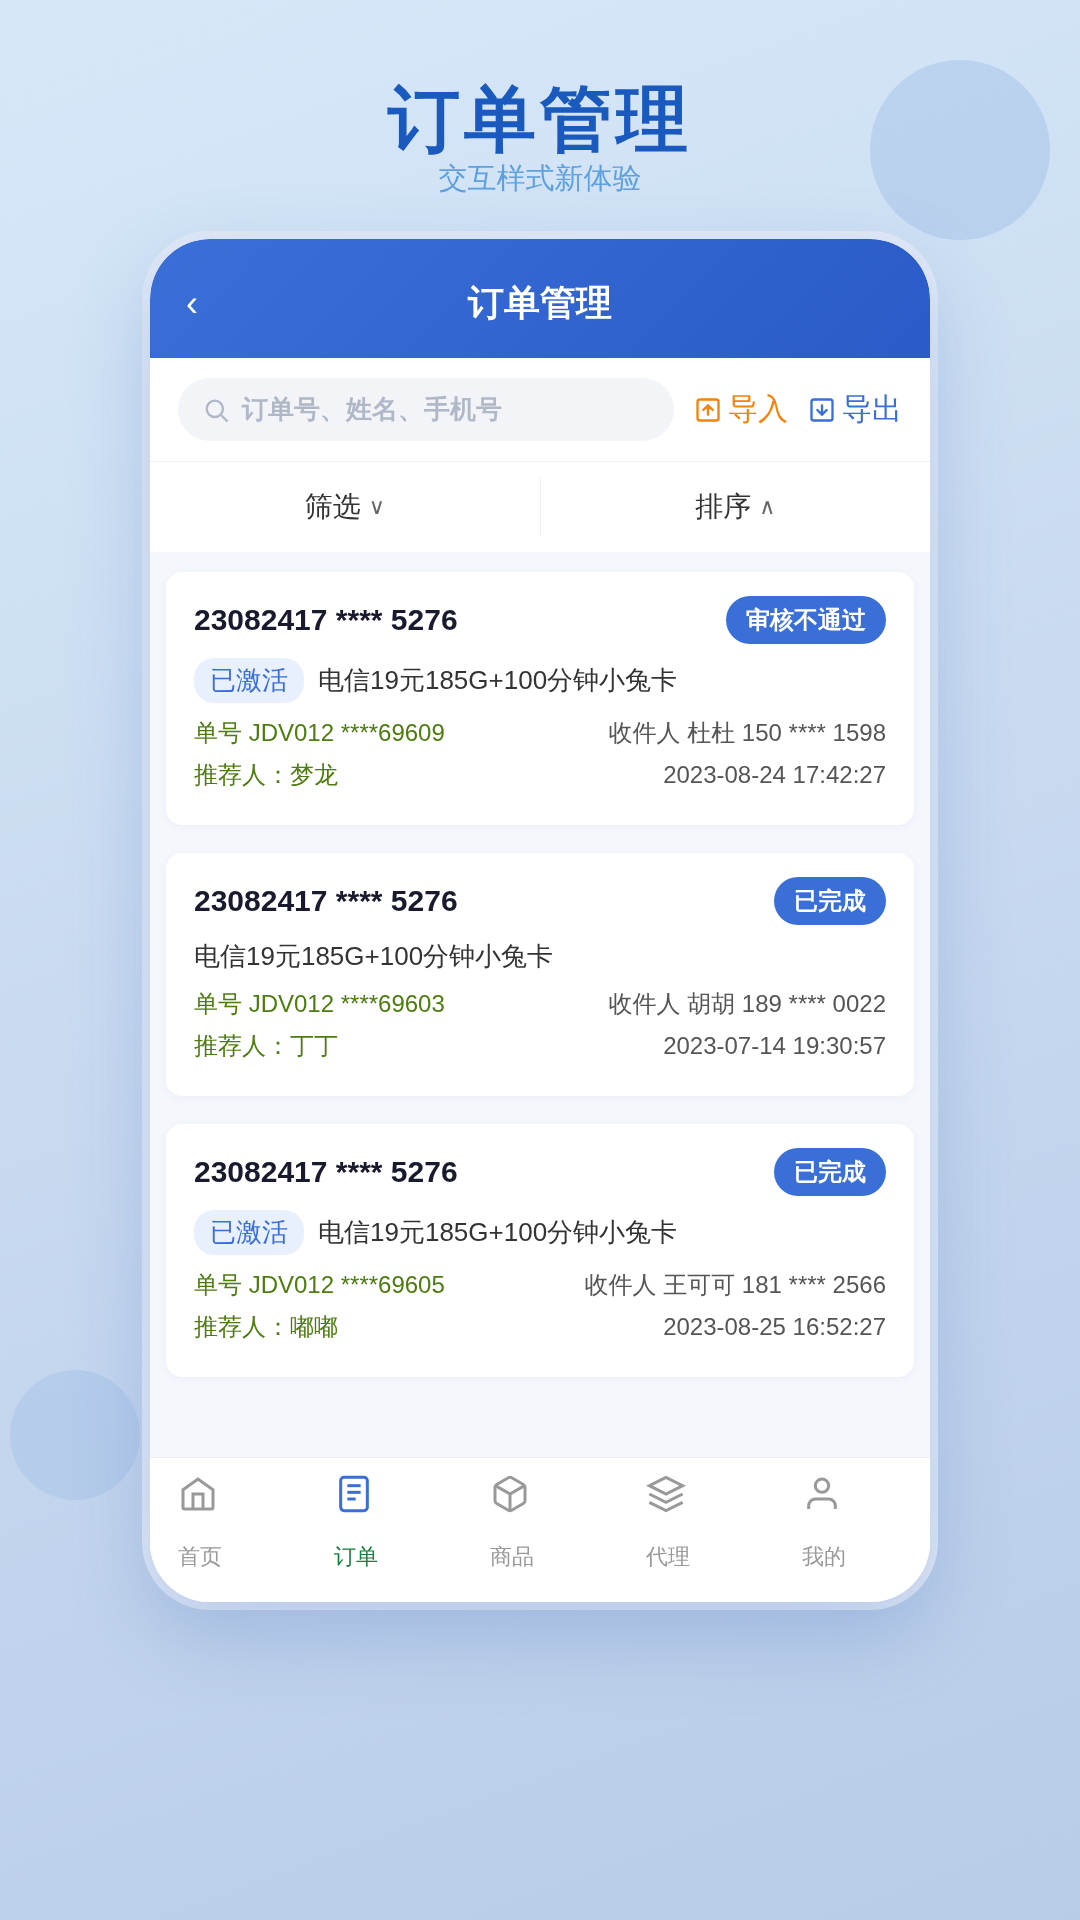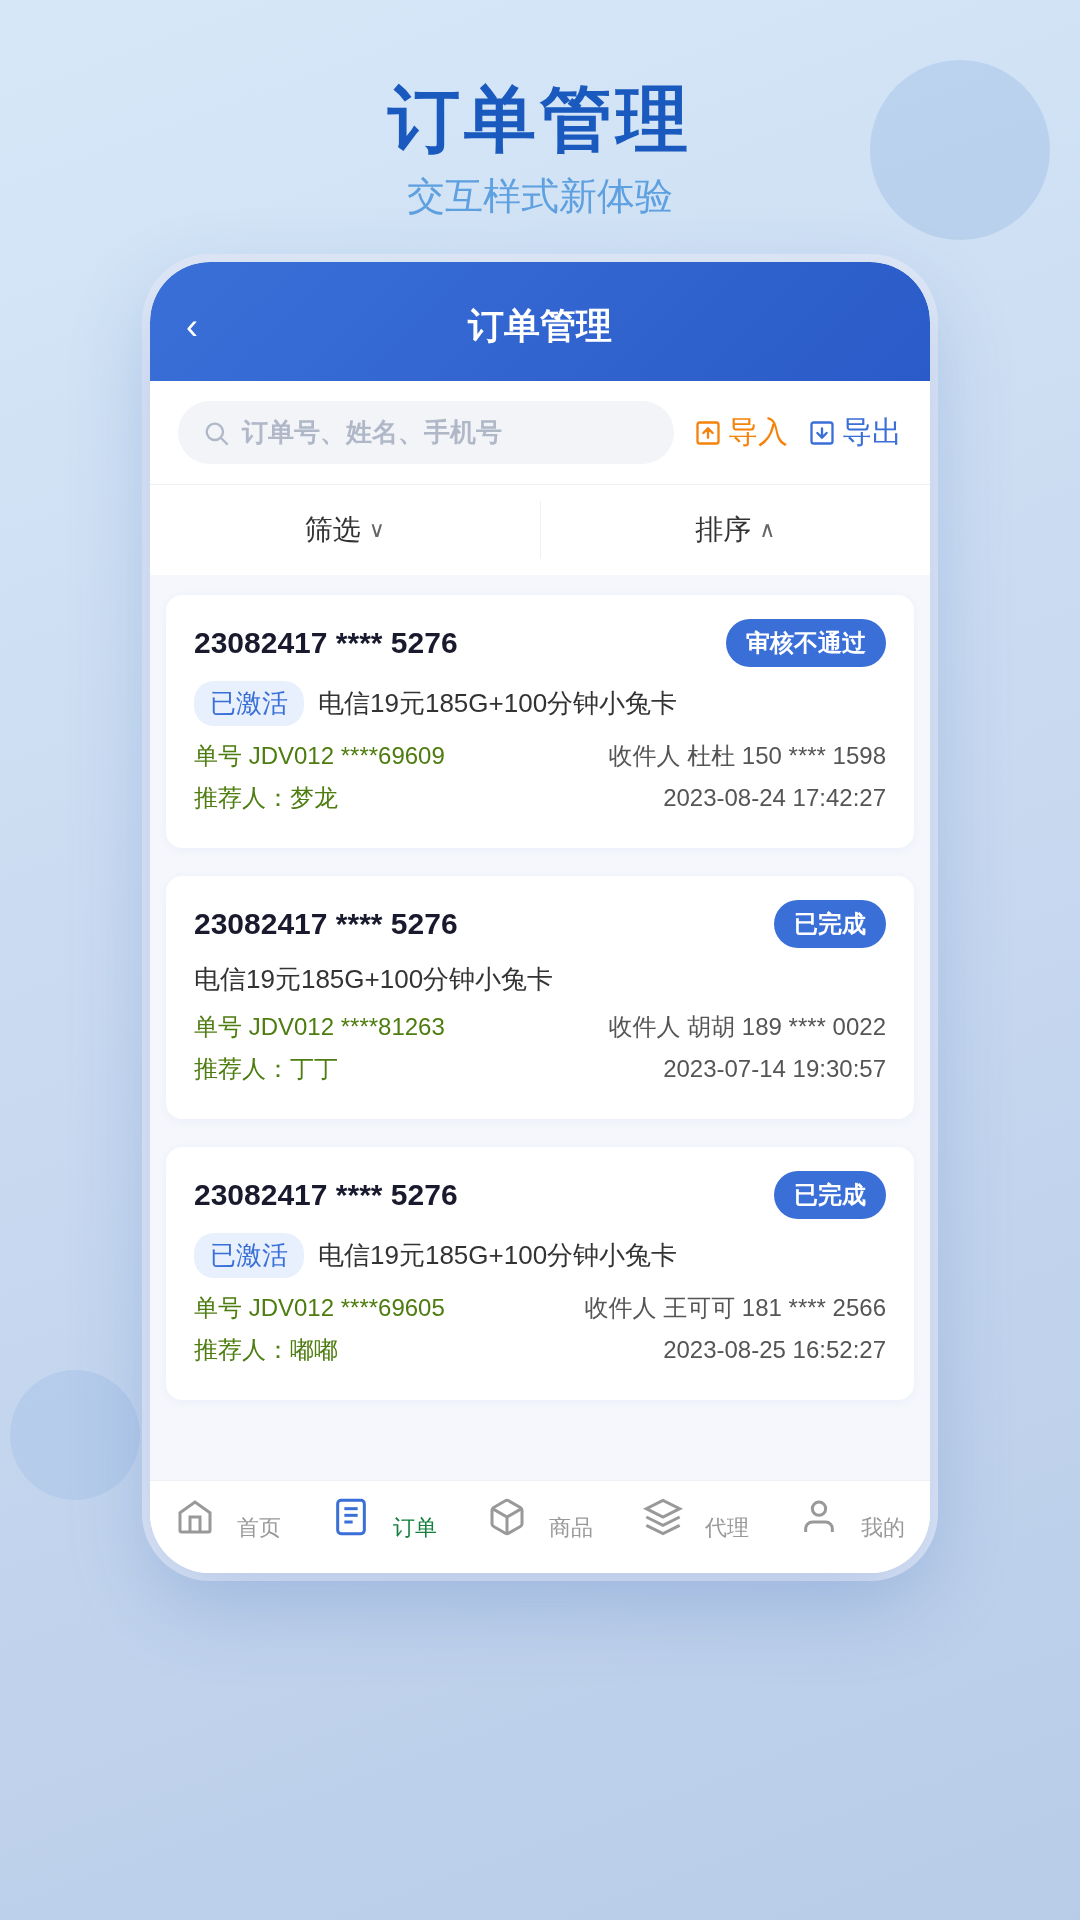--- a/index.html
+++ b/index.html
@@ -44,23 +44,23 @@
       z-index: 1;
     }
     .page-title {
       font-size: 72px;
       font-weight: 800;
       color: #1a5abf;
       letter-spacing: 4px;
       line-height: 1.1;
     }
     .page-subtitle {
-      font-size: 38px;
+      font-size: 29px;
       color: #5fa0e0;
-      margin-top: 12px;
+      margin-top: 0;
       font-weight: 400;
     }
 
     
     .phone-mockup {
       width: 780px;
       background: #f0f4fb;
       border-radius: 60px;
       box-shadow: 0 30px 80px rgba(50, 100, 180, 0.25), 0 0 0 8px #e2eaf8;
       overflow: hidden;
@@ -237,22 +237,22 @@
     .bottom-nav {
       background: white;
       display: flex;
       align-items: center;
       justify-content: space-around;
       padding: 16px 0 30px 0;
       border-top: 1px solid #eef0f5;
     }
     .nav-item {
       display: flex;
-      flex-direction: row;
-      align-items: flex-end;
+      flex-direction: column;
+      align-items: flex-start;
       gap: 22px;
       cursor: pointer;
       min-width: 100px;
     }
     .nav-icon {
       font-size: 40px;
       line-height: 1;
     }
     .nav-label {
       font-size: 22px;
@@ -343,21 +343,21 @@
 
       <div class="order-card">
         <div class="order-top-row">
           <span class="order-id">23082417 **** 5276</span>
           <span class="status-badge status-done">已完成</span>
         </div>
         <div class="tag-row">
           <span class="product-name">电信19元185G+100分钟小兔卡</span>
         </div>
         <div class="info-row">
-          <span class="info-label">单号 JDV012 ****81263</span>
+          <span class="info-label">单号 JDV012 ****69603</span>
           <span class="info-right">收件人 胡胡 189 **** 0022</span>
         </div>
         <div class="info-row">
           <span class="info-label">推荐人：丁丁</span>
           <span class="info-right">2023-07-14 19:30:57</span>
         </div>
       </div>
 
       <div class="order-card">
         <div class="order-top-row">

